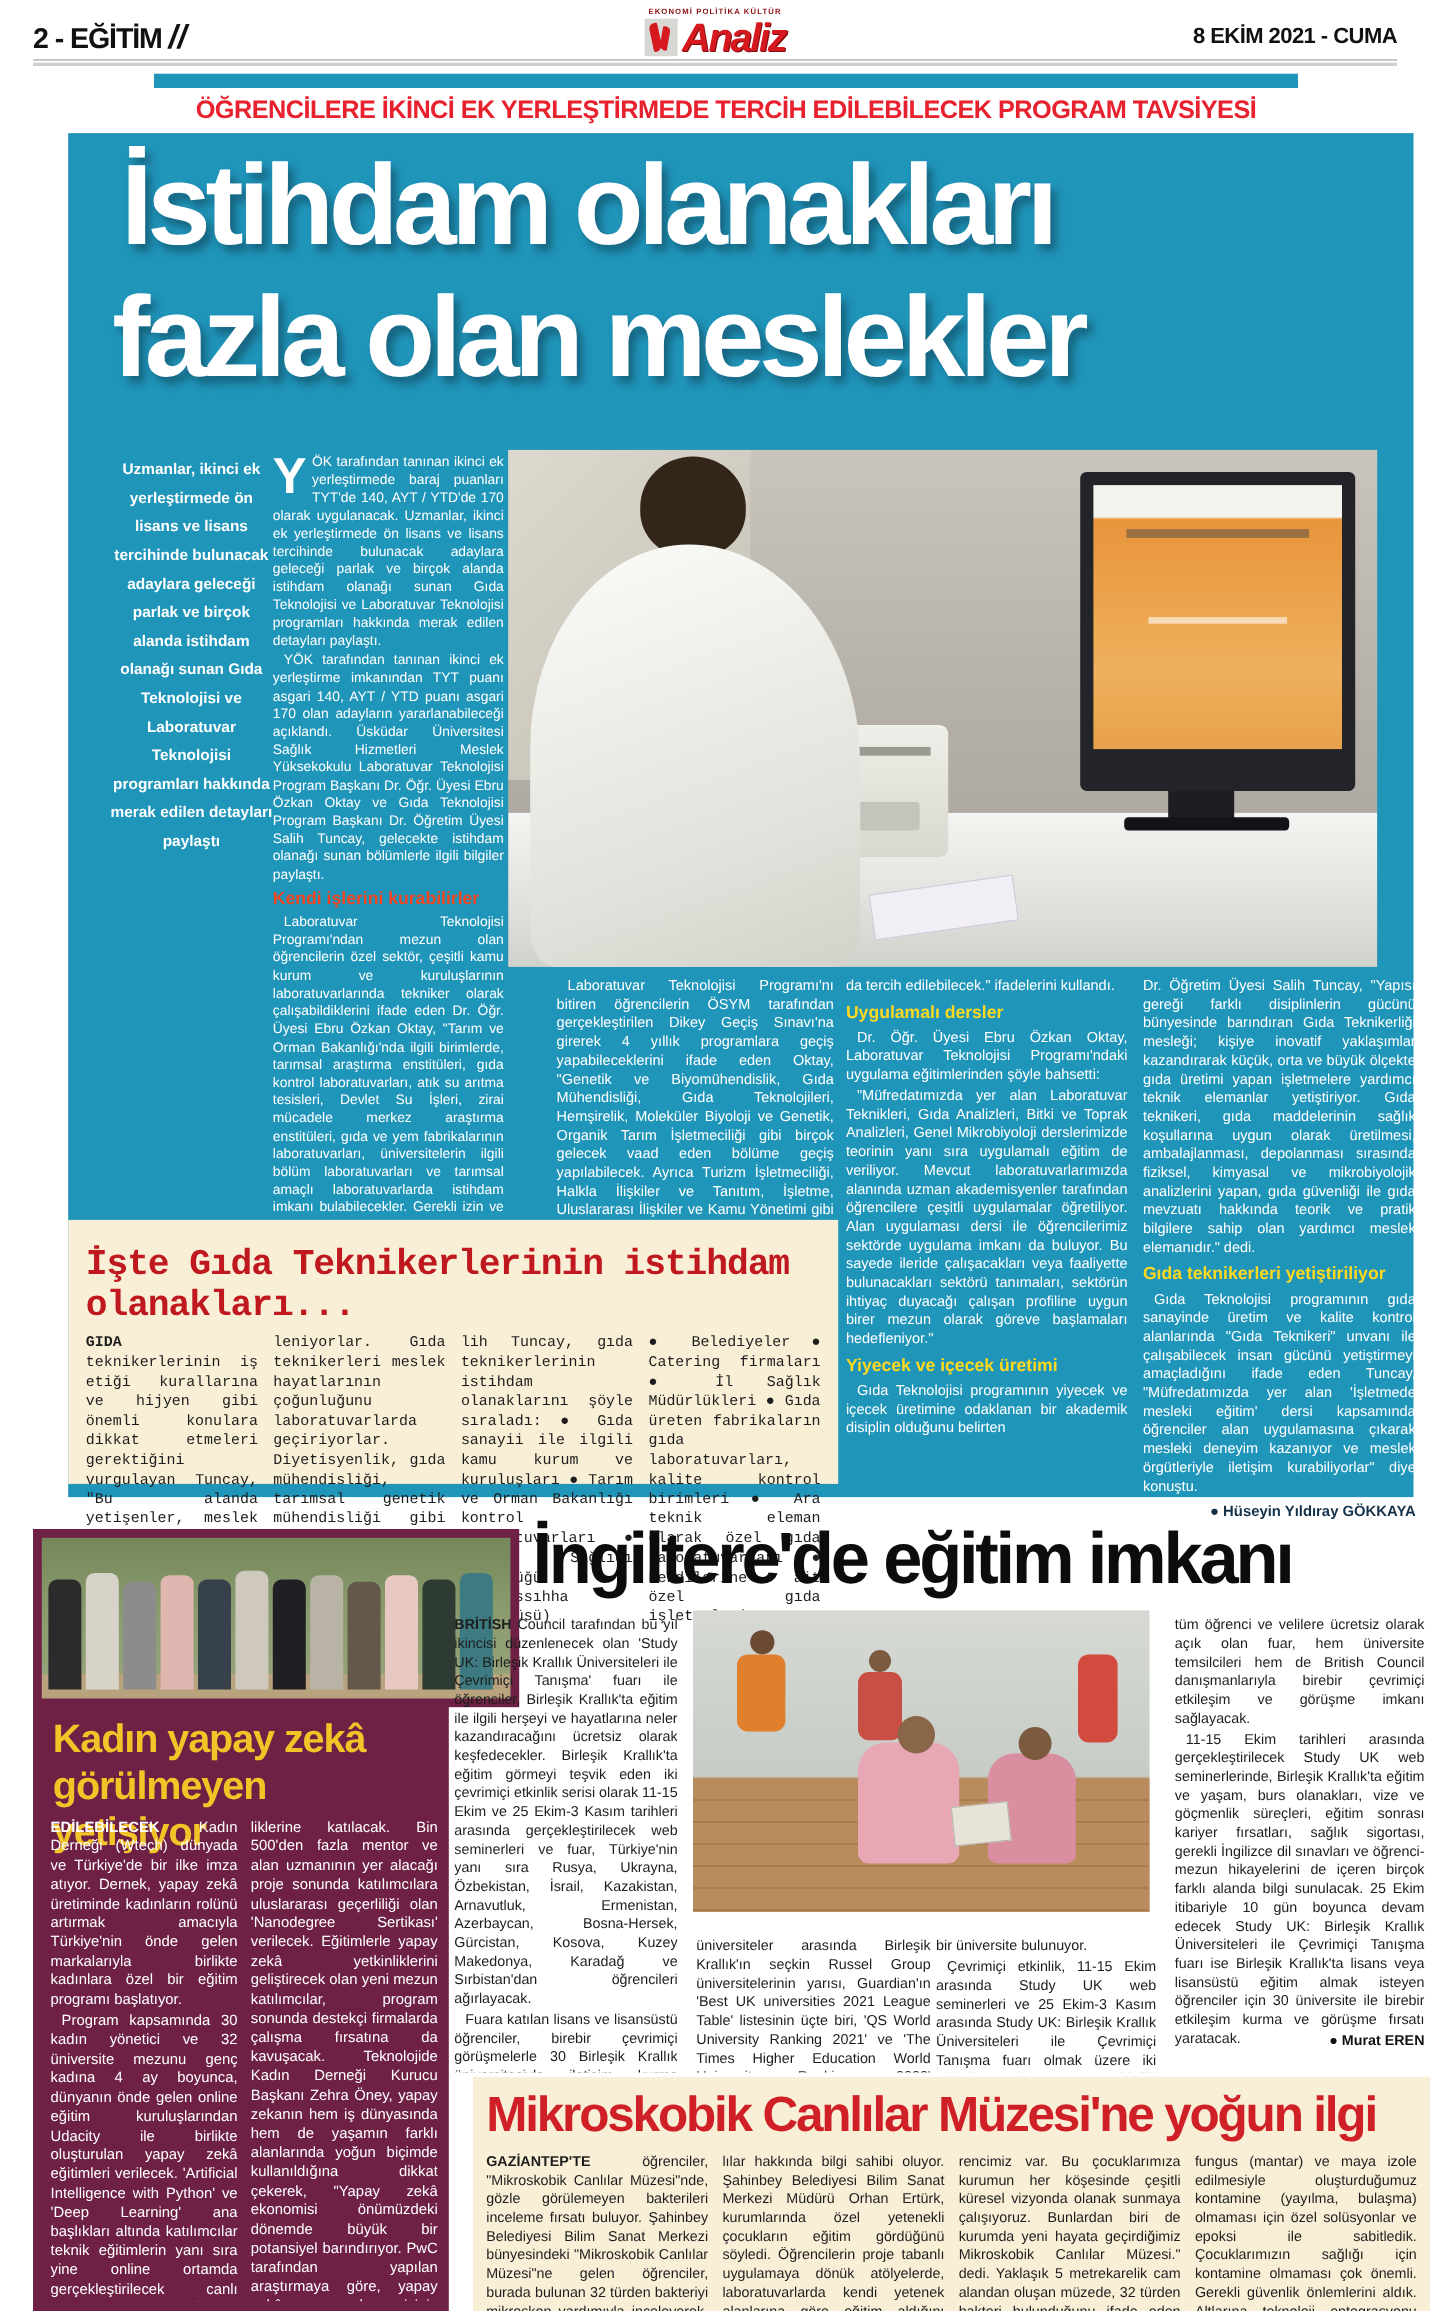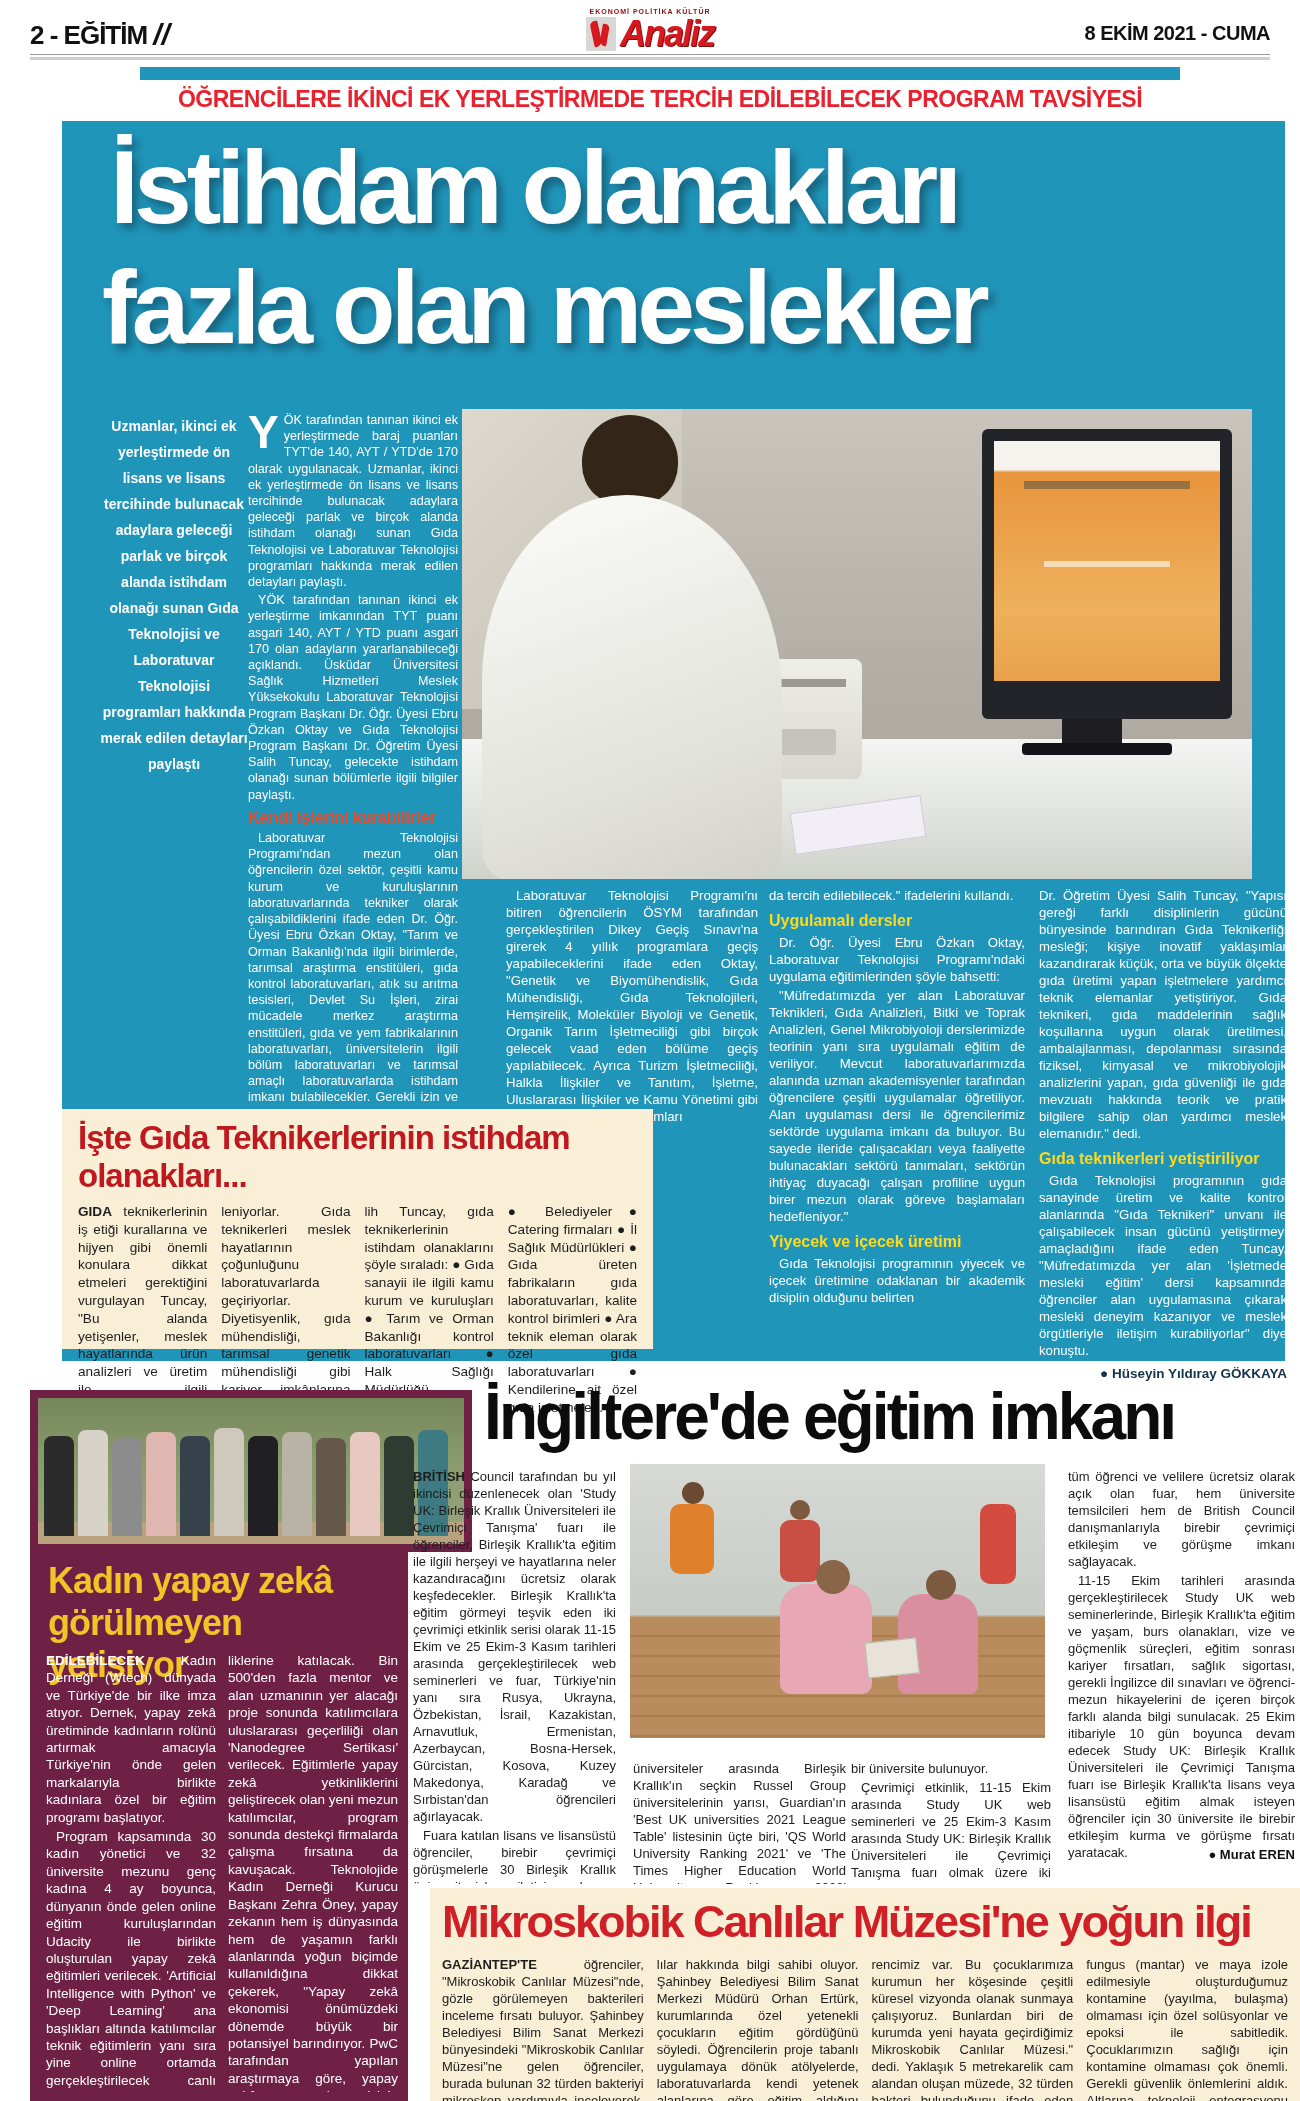--- a/index.html
+++ b/index.html
@@ -122,21 +122,21 @@
     <p class="indent">Gıda Teknolojisi programının yiyecek ve içecek üretimine odaklanan bir akademik disiplin olduğunu belirten</p>
   </div>
 
   <div class="abs wcol2 jt" style="left:977px;top:766px;width:248px;">
     <p>Dr. Öğretim Üyesi Salih Tuncay, "Yapısı gereği farklı disiplinlerin gücünü bünyesinde barındıran Gıda Teknikerliği mesleği; kişiye inovatif yaklaşımlar kazandırarak küçük, orta ve büyük ölçekte gıda üretimi yapan işletmelere yardımcı teknik elemanlar yetiştiriyor. Gıda teknikeri, gıda maddelerinin sağlık koşullarına uygun olarak üretilmesi, ambalajlanması, depolanması sırasında fiziksel, kimyasal ve mikrobiyolojik analizlerini yapan, gıda güvenliği ile gıda mevzuatı hakkında teorik ve pratik bilgilere sahip olan yardımcı meslek elemanıdır." dedi.</p>
     <div class="sub-yellow">Gıda teknikerleri yetiştiriliyor</div>
     <p class="indent">Gıda Teknolojisi programının gıda sanayinde üretim ve kalite kontrol alanlarında "Gıda Teknikeri" unvanı ile çalışabilecek insan gücünü yetiştirmeyi amaçladığını ifade eden Tuncay, "Müfredatımızda yer alan 'İşletmede mesleki eğitim' dersi kapsamında öğrenciler alan uygulamasına çıkarak mesleki deneyim kazanıyor ve meslek örgütleriyle iletişim kurabiliyorlar" diye konuştu.</p>
     <div class="byline-teal">● Hüseyin Yıldıray GÖKKAYA</div>
   </div>
 
-  <div class="abs cream" style="left:0;top:988px;width:591px;height:240px;padding:10px 16px;box-sizing:border-box;">
+  <div class="abs cream" style="left:0;top:988px;width:700px;height:240px;padding:22px 16px;box-sizing:border-box;font-family:Liberation Mono, monospace;">
     <div class="iste-title">İşte Gıda Teknikerlerinin istihdam olanakları...</div>
     <div style="display:flex;gap:14px;margin-top:8px;">
       <div class="cream-col jt" style="flex:1;"><span class="lead-in">GIDA</span><span> teknikerlerinin iş etiği kurallarına ve hijyen gibi önemli konulara dikkat etmeleri gerektiğini vurgulayan Tuncay, "Bu alanda yetişenler, meslek hayatlarında ürün analizleri ve üretim ile ilgili organizasyonlara kadar birçok iş ile ilgi-</span></div>
       <div class="cream-col jt" style="flex:1;"><span>leniyorlar. Gıda teknikerleri meslek hayatlarının çoğunluğunu laboratuvarlarda geçiriyorlar. Diyetisyenlik, gıda mühendisliği, tarımsal genetik mühendisliği gibi kariyer imkânlarına sahip oluyorlar" dedi. Dr. Öğretim Üyesi Sa-</span></div>
       <div class="cream-col jt" style="flex:1;"><span>lih Tuncay, gıda teknikerlerinin istihdam olanaklarını şöyle sıraladı: ● Gıda sanayii ile ilgili kamu kurum ve kuruluşları ● Tarım ve Orman Bakanlığı kontrol laboratuvarları ● Halk Sağlığı Müdürlüğü (Hıfzıssıhha Enstitüsü)</span></div>
       <div class="cream-col jt" style="flex:1;"><span>● Belediyeler ● Catering firmaları ● İl Sağlık Müdürlükleri ● Gıda üreten fabrikaların gıda laboratuvarları, kalite kontrol birimleri ● Ara teknik eleman olarak özel gıda laboratuvarları ● Kendilerine ait özel gıda işletmeleri.</span></div>
     </div>
   </div>
 </div>
 

